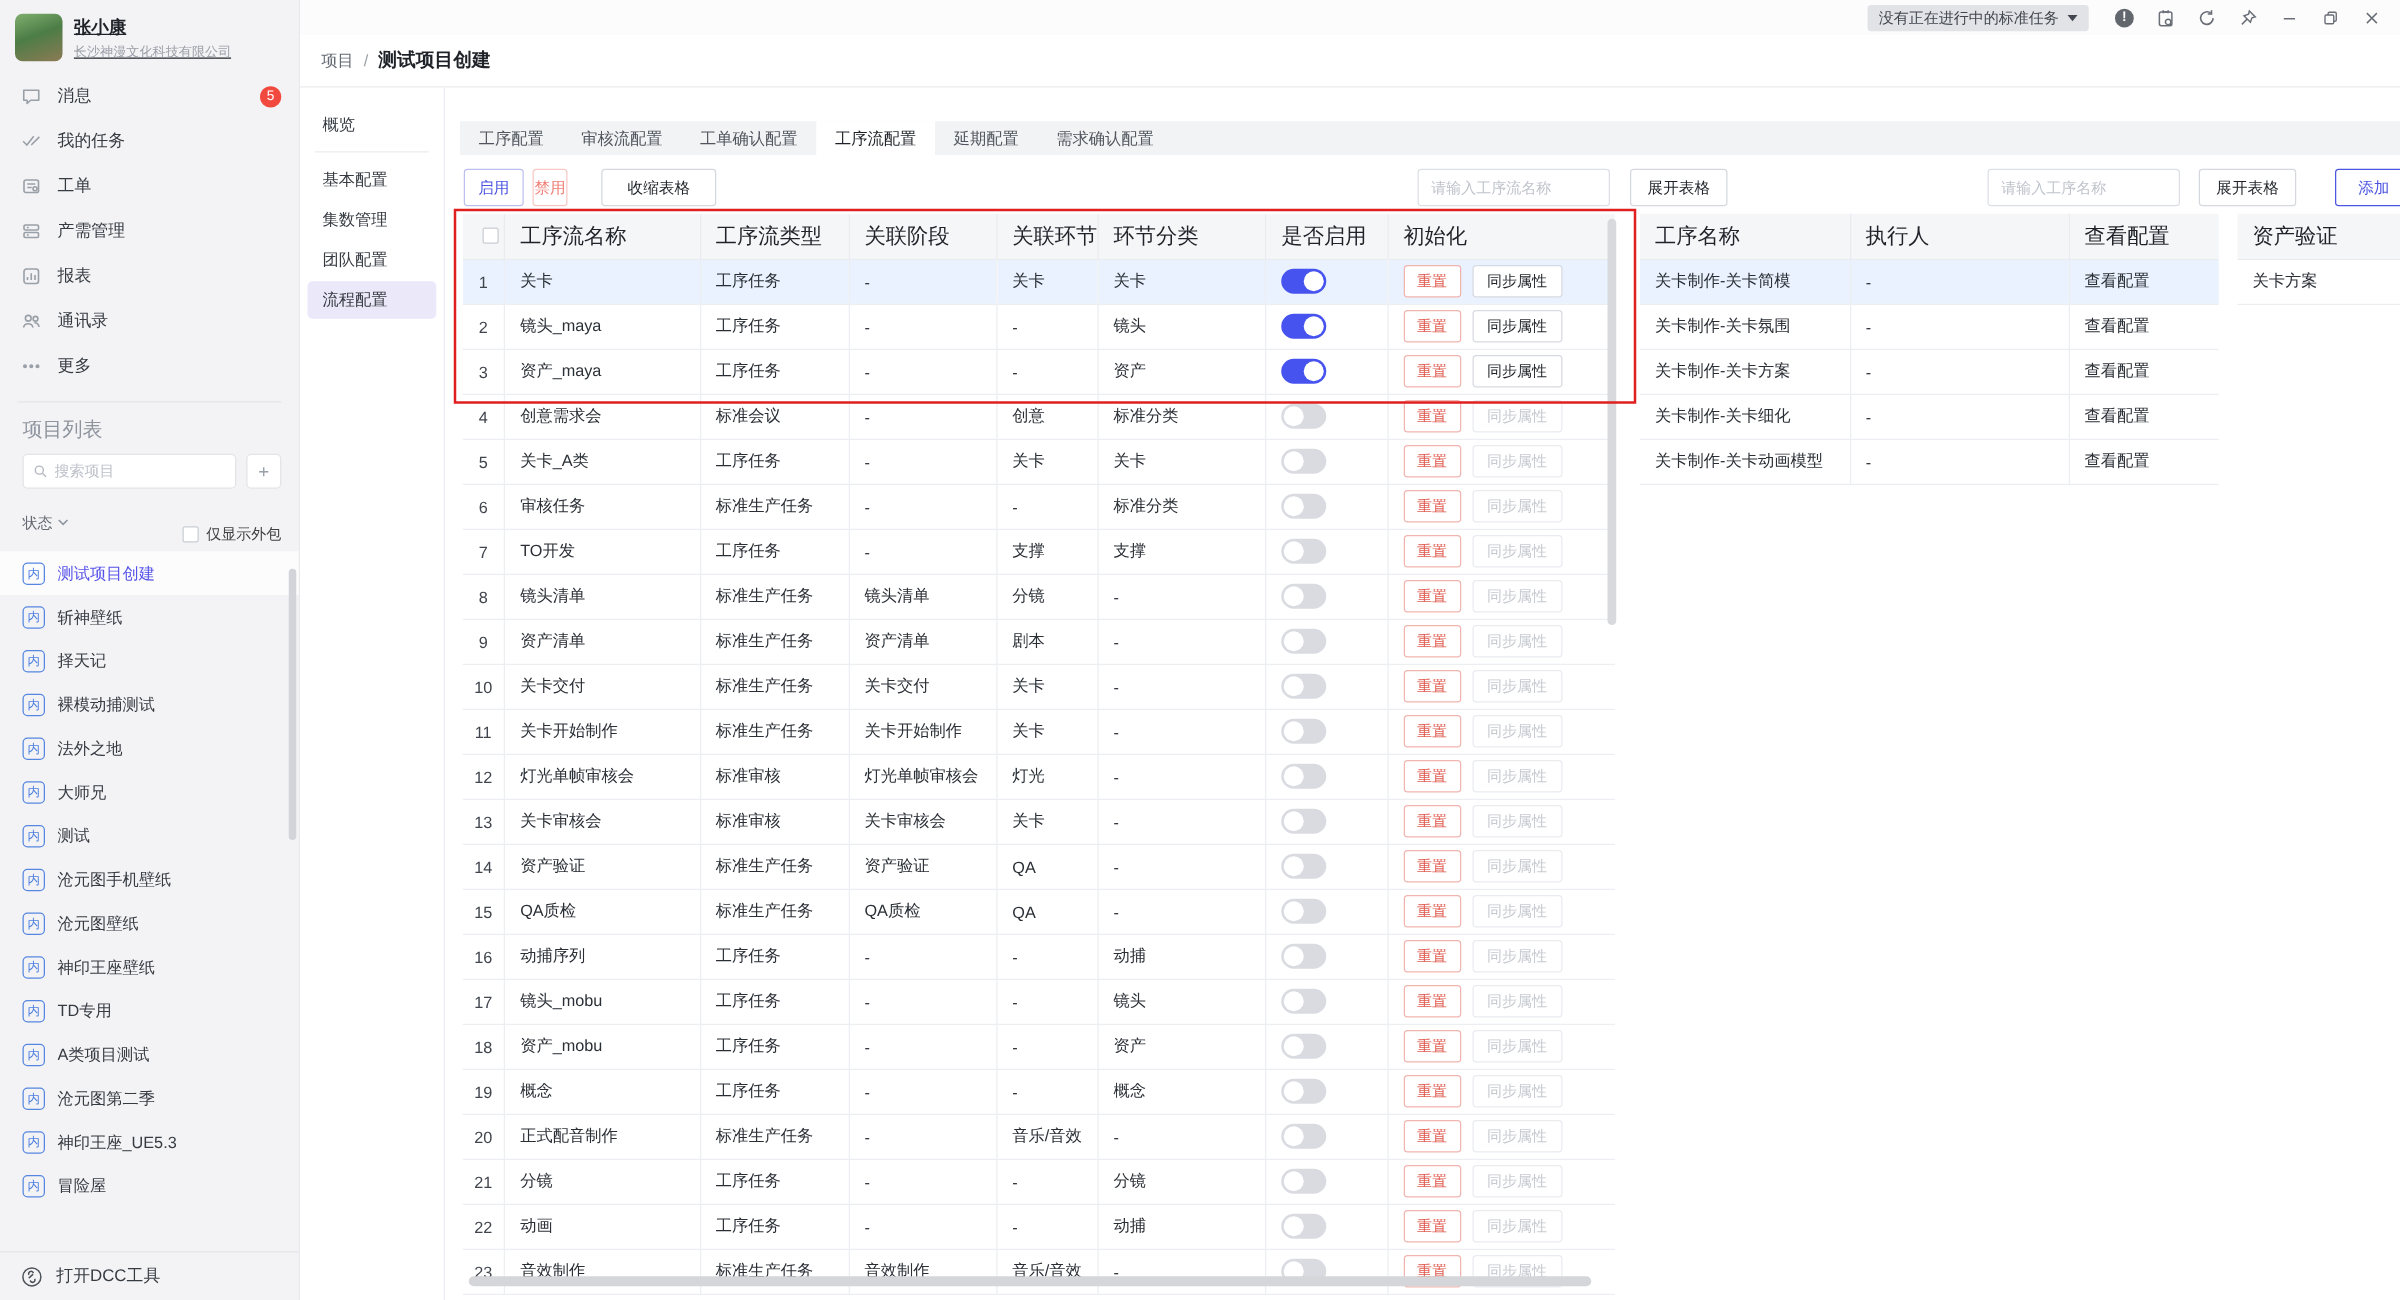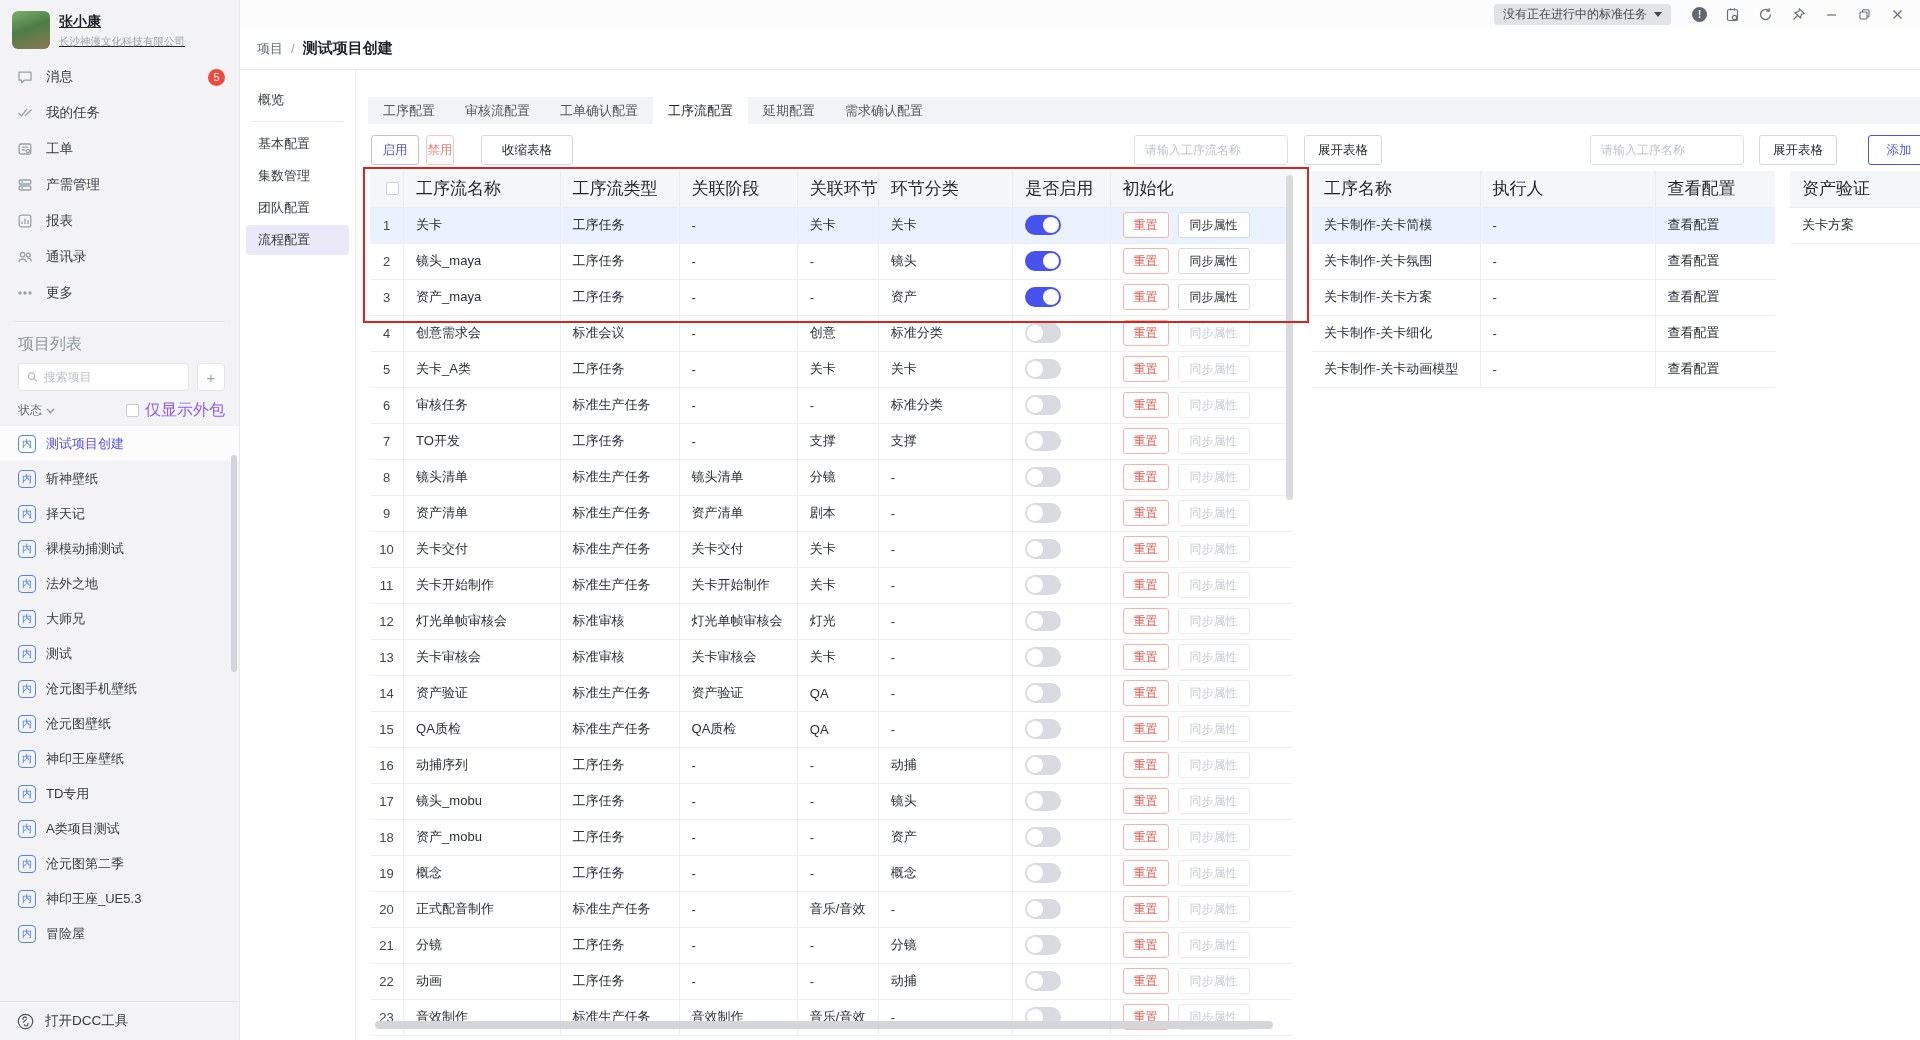--- a/index.html
+++ b/index.html
@@ -32,21 +32,21 @@
     font-family:inherit; background:transparent; }
   .psearch input::placeholder { color:#bdc1c9; }
   .padd-btn { width:28px; height:28px; background:#fff; border:1px solid #e3e4e8; border-radius:4px;
     color:#9aa0a8; font-size:15px; display:flex; align-items:center; justify-content:center; cursor:pointer; }
   .pfilter-row { display:flex; align-items:center; padding:0 14px 0 18px; margin:9px 0 5px 0;
     font-size:12px; color:#646a73; }
   .status-dd { display:flex; align-items:center; gap:4px; cursor:pointer; }
   .pfilter-spacer { flex:1; }
   .cbx { width:13px; height:13px; border:1px solid #c9cdd4; border-radius:2px; background:#fff;
     margin-right:6px; }
-  .only-out { display:flex; align-items:center; font-size:16px; color:#8b5cf6; cursor:pointer; }
+  .only-out { display:flex; align-items:center; font-size:12px; color:#404040; cursor:pointer;margin-top:19px; }
   .proj-item { height:35px; display:flex; align-items:center; gap:10px; padding:0 10px 0 18px;
     font-size:13px; color:#363b42; cursor:pointer; }
   .proj-item.sel { background:#fcfcfd; color:#5552e8; }
   .ptag { width:18px; height:18px; border:1px solid #5586e0; border-radius:4px; color:#4c7fe0;
     font-size:10px; display:flex; align-items:center; justify-content:center; flex:0 0 18px; }
   .proj-name { white-space:nowrap; overflow:hidden; }
   .dcc-row { position:absolute; bottom:0; left:0; right:0; height:39px; border-top:1px solid #e4e5e8;
     display:flex; align-items:center; gap:11px; padding:0 17px; font-size:13.5px; color:#363b42; cursor:pointer; }
   .side-scroll { position:absolute; right:2px; top:455px; width:6px; height:217px; border-radius:3px;
     background:#d2d4d9; }

